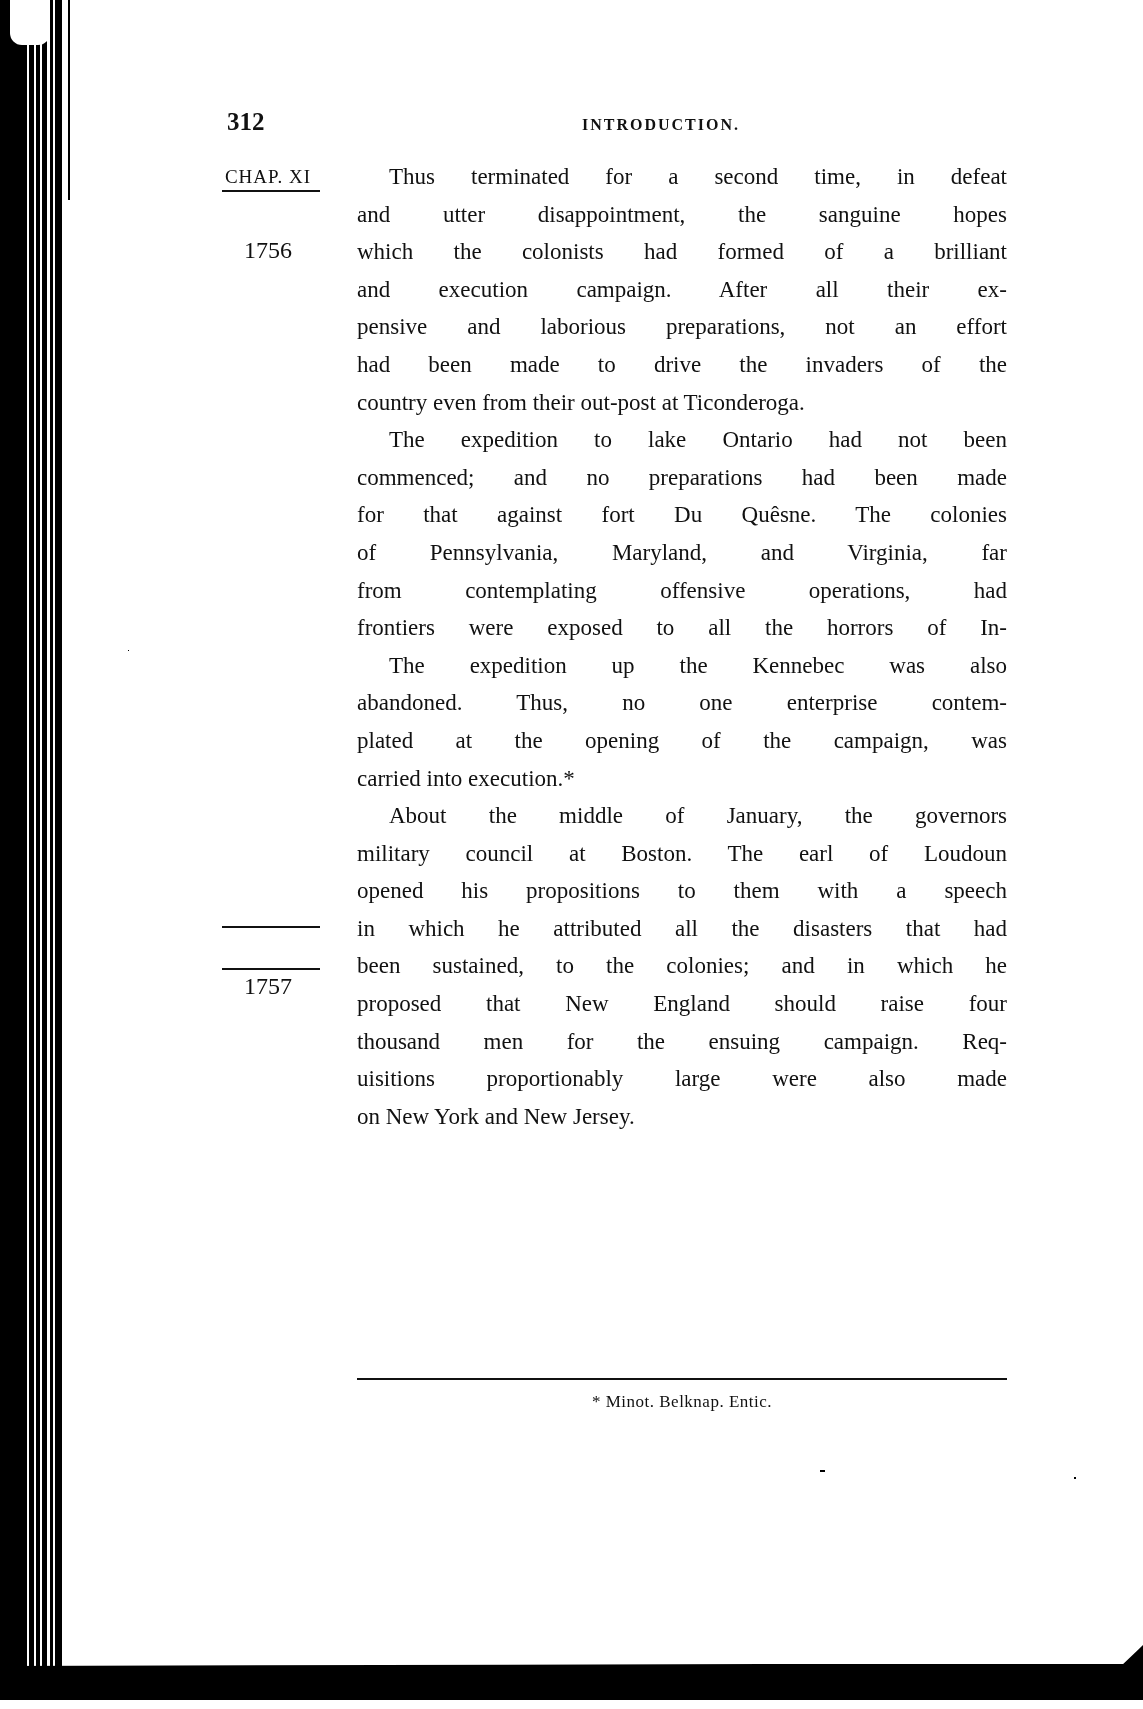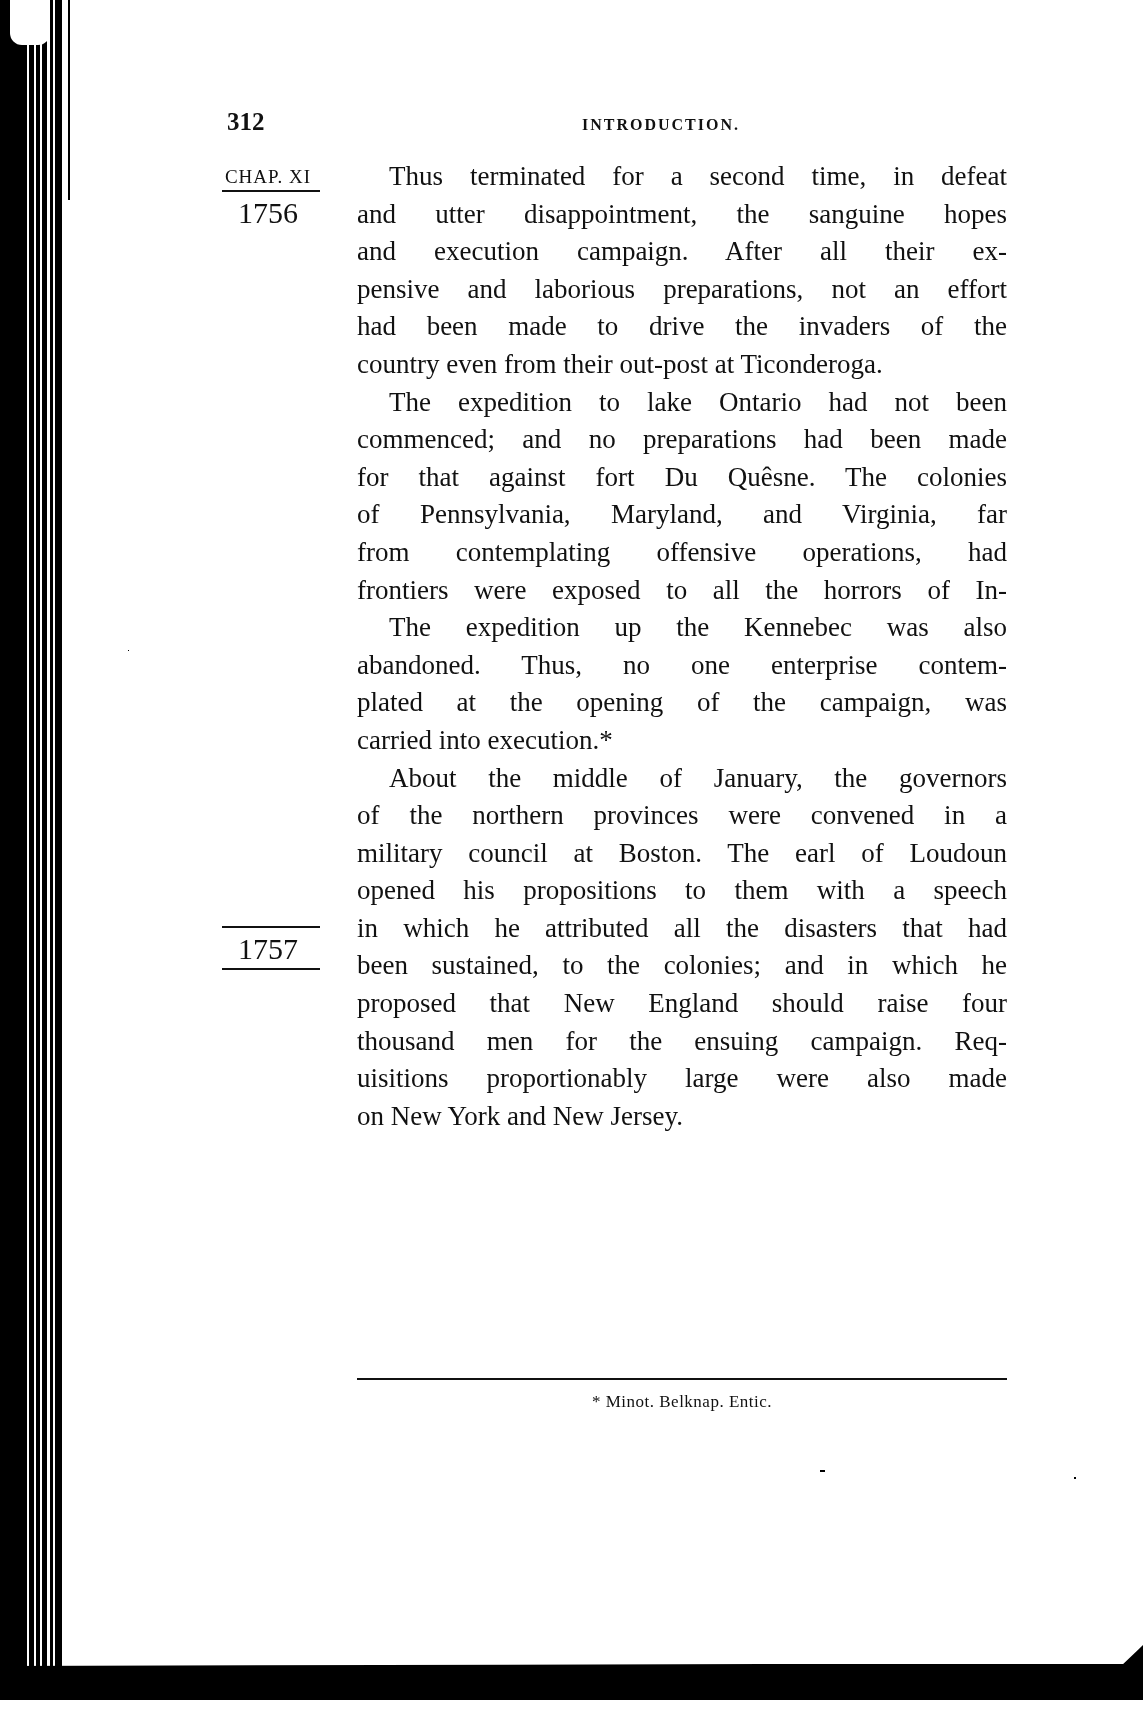--- a/index.html
+++ b/index.html
@@ -114,41 +114,42 @@
       left: 0;
       width: 100px;
       text-align: center;
     }
     .chap-label {
       font-size: 19px;
       letter-spacing: 1px;
       text-transform: uppercase;
     }
     .year-label {
-      font-size: 30px;
+      font-size: 24px;
+      margin-top: 41px;
     }
     .rule {
       position: absolute;
       left: 4px;
       width: 98px;
       height: 2px;
       background: #111;
     }
 
     
     .body-text {
       position: absolute;
       left: 357px;
       top: 158px;
       width: 650px;
     }
     .line {
       height: 37.6px;
       line-height: 37.6px;
-      font-size: 27px;
+      font-size: 23px;
       text-align: justify;
       text-align-last: justify;
       white-space: nowrap;
       overflow: visible;
     }
     .line.last {
       text-align-last: left;
     }
     .line.indent {
       padding-left: 32px;
@@ -198,20 +199,21 @@
 
   <div class="rule" style="top:926px;"></div>
   <div class="margin-note year-label" style="top:932px;">1757</div>
   <div class="rule" style="top:968px;"></div>
 </div>
 
 <div class="body-text">
   <div id="p0">
       <div class="line indent">Thus terminated for a second time, in defeat</div>
       <div class="line">and utter disappointment, the sanguine hopes</div>
+      <div class="line">which the colonists had formed of a brilliant</div>
       <div class="line">and execution campaign.  After all their ex-</div>
       <div class="line">pensive and laborious preparations, not an effort</div>
       <div class="line">had been made to drive the invaders of the</div>
       <div class="line last">country even from their out-post at Ticonderoga.</div>
     </div>
   <div id="p1">
       <div class="line indent">The expedition to lake Ontario had not been</div>
       <div class="line">commenced; and no preparations had been made</div>
       <div class="line">for that against fort Du Quêsne.  The colonies</div>
       <div class="line">of Pennsylvania, Maryland, and Virginia, far</div>
@@ -219,21 +221,20 @@
       <div class="line">frontiers were exposed to all the horrors of In-</div>
     </div>
   <div id="p2">
       <div class="line indent">The expedition up the Kennebec was also</div>
       <div class="line">abandoned.  Thus, no one enterprise contem-</div>
       <div class="line">plated at the opening of the campaign, was</div>
       <div class="line last">carried into execution.*</div>
     </div>
   <div id="p3">
       <div class="line indent">About the middle of January, the governors</div>
-      <div class="line">of the northern provinces were convened in a</div>
       <div class="line">military council at Boston.  The earl of Loudoun</div>
       <div class="line">opened his propositions to them with a speech</div>
       <div class="line">in which he attributed all the disasters that had</div>
       <div class="line">been sustained, to the colonies; and in which he</div>
       <div class="line">proposed that New England should raise four</div>
       <div class="line">thousand men for the ensuing campaign.  Req-</div>
       <div class="line">uisitions proportionably large were also made</div>
       <div class="line last">on New York and New Jersey.</div>
     </div>
 </div>

